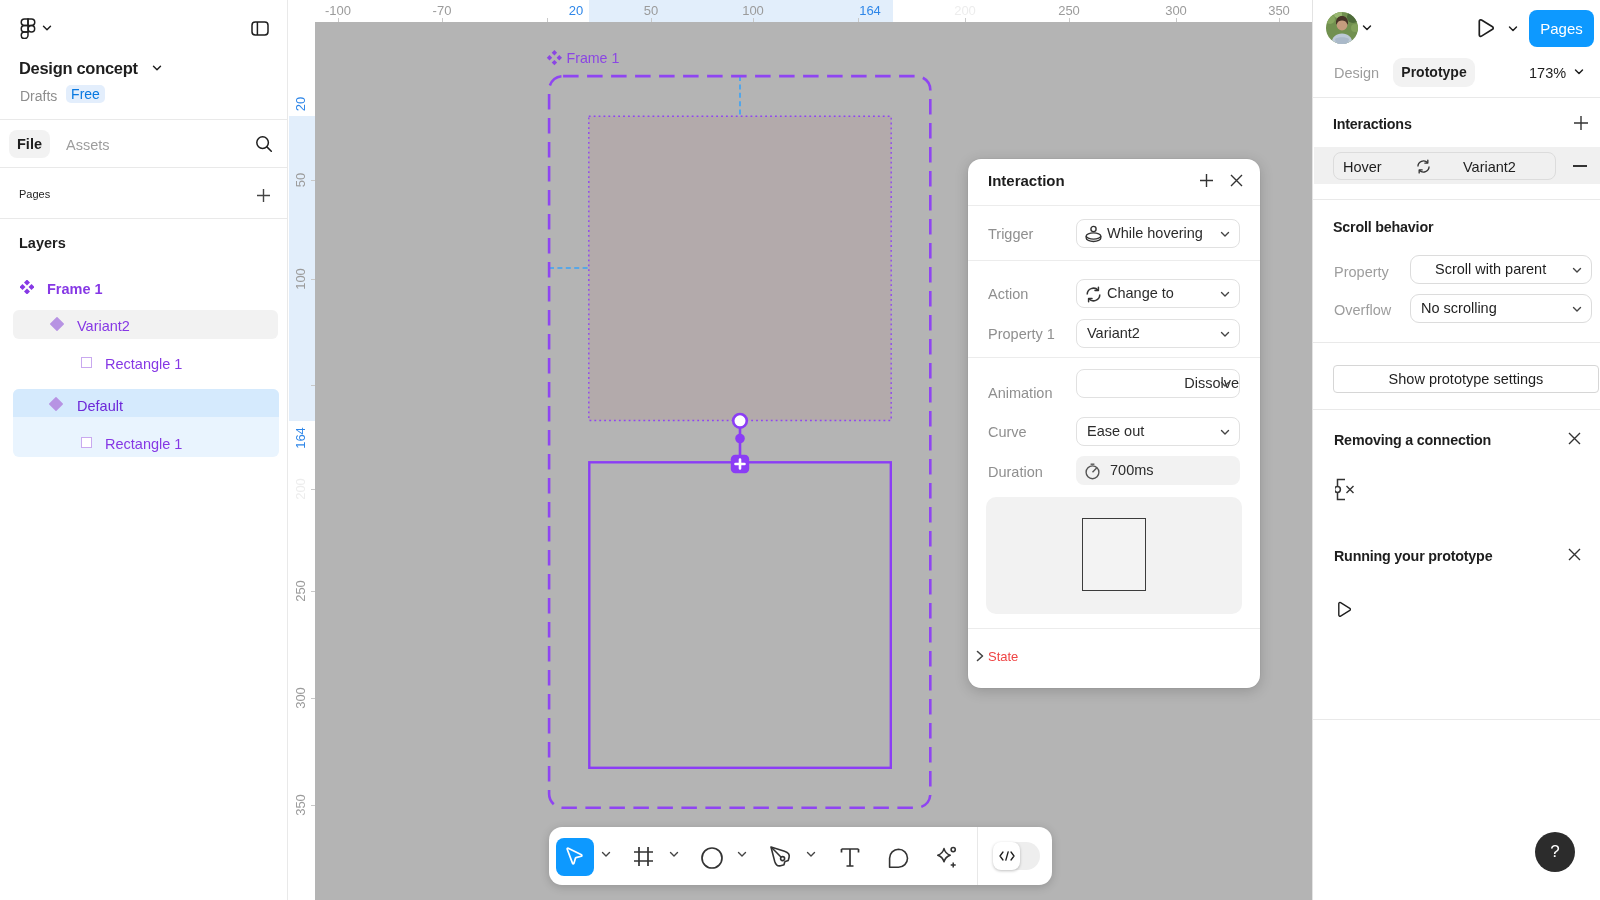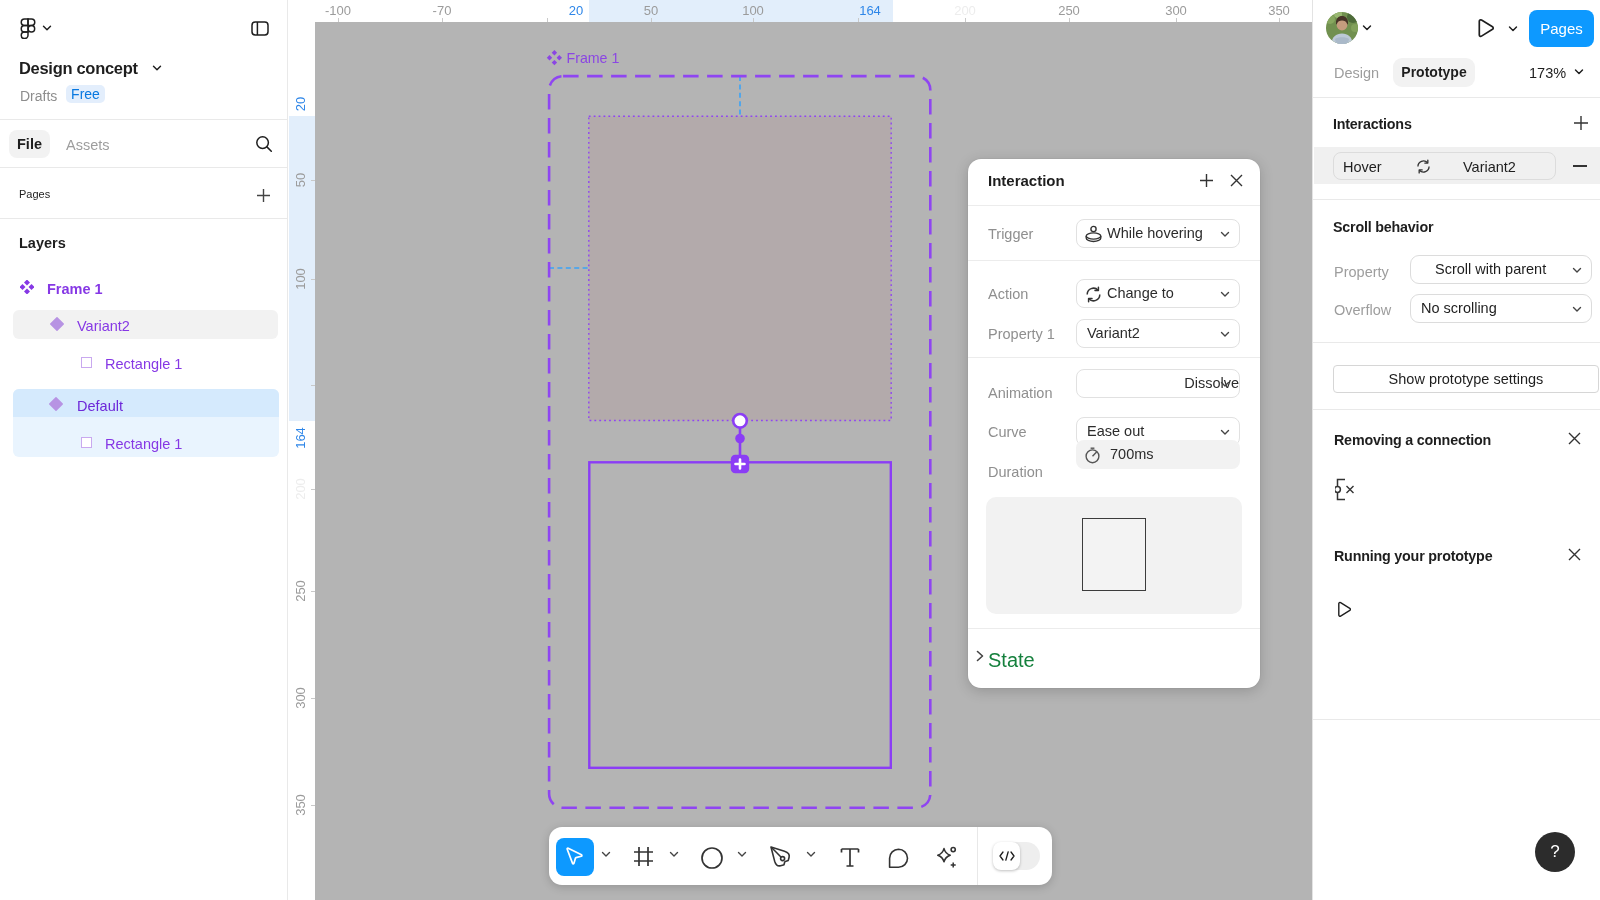--- a/index.html
+++ b/index.html
@@ -226,37 +226,37 @@
       </svg>
   </div>
   <div class="ilabel" style="top:265px;">Curve</div>
   <div class="ictrl" style="top:258px;">
     <span style="margin-left:10px;">Ease out</span>
     <svg class="chev" width="10" height="7" viewBox="0 0 10 7">
         <path d="M1.5 1.5 L5 5 L8.5 1.5" stroke="#444" stroke-width="1.4" fill="none" stroke-linecap="round" stroke-linejoin="round"></path>
       </svg>
   </div>
   <div class="ilabel" style="top:305px;">Duration</div>
-  <div class="ictrl" style="top:281px; border-color:transparent; background:#f2f2f2;">
+  <div class="ictrl" style="top:297px; border-color:transparent; background:#f2f2f2;">
     <svg style="position:absolute; left:7px; top:6px;" width="17" height="17" viewBox="0 0 17 17" fill="none" stroke="#555" stroke-width="1.4">
       <circle cx="8.5" cy="9.3" r="6.4"></circle>
       <path d="M8.5 9.3 L12.6 5.0"></path>
       <path d="M6.6 1.2 h3.8"></path>
     </svg>
     <span style="margin-left:33px;">700ms</span>
   </div>
 
   <div class="abs" style="left:18px; top:338px; width:256px; height:117px; background:#f2f2f2; border-radius:10px;">
     <div class="abs" style="left:96px; top:21px; width:64px; height:73px; background:#f3f3f3; border:1.5px solid #3c3c3c;"></div>
   </div>
   <div class="idiv" style="top:469px;"></div>
   <svg class="abs" style="left:8px; top:491px;" width="8" height="12" viewBox="0 0 8 12">
       <path d="M1.5 1.5 L6.5 6 L1.5 10.5" stroke="#444" stroke-width="1.6" fill="none" stroke-linecap="round" stroke-linejoin="round"></path>
     </svg>
-  <div class="abs" style="left:20px; top:490px; font-size:20px; color:#15803d;">State</div>
+  <div class="abs" style="left:20px; top:490px; font-size:13px; color:#ef4444;">State</div>
 </div>
 
 <div class="abs" id="toolbar" style="left:549px; top:827px; width:503px; height:58px; background:#ffffff; border-radius:13px; box-shadow:0 2px 10px rgba(0,0,0,0.18);">
 
   <div class="abs" style="left:7px; top:10.5px; width:38px; height:38px; background:#0d99ff; border-radius:8px;"></div>
   <svg class="abs" style="left:16px; top:19px;" width="20" height="21" viewBox="0 0 20 21" fill="none">
     <path d="M3.2 2.2 L16.5 8.8 c0.6 0.3 0.5 1.2 -0.2 1.4 l-5.3 1.4 c-0.25 0.07 -0.45 0.25 -0.52 0.5 l-1.5 5.2 c-0.2 0.7 -1.1 0.75 -1.4 0.1 L2.2 3.2 c-0.3 -0.65 0.35 -1.3 1 -1 Z" stroke="#ffffff" stroke-width="1.7" stroke-linejoin="round"></path>
   </svg>
   <svg class="abs" style="left:52px; top:24px;" width="10" height="7" viewBox="0 0 10 7">
       <path d="M1.5 1.5 L5 5 L8.5 1.5" stroke="#444" stroke-width="1.4" fill="none" stroke-linecap="round" stroke-linejoin="round"></path>

